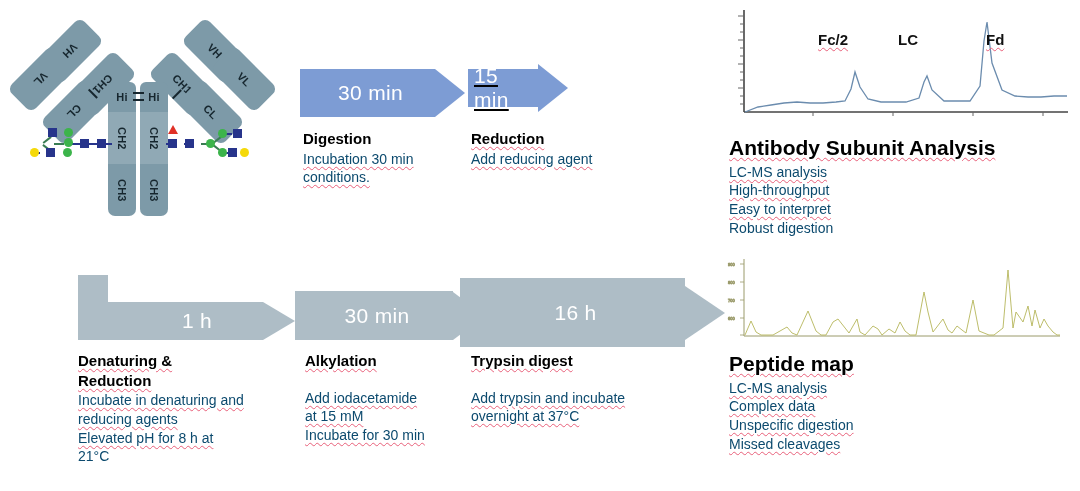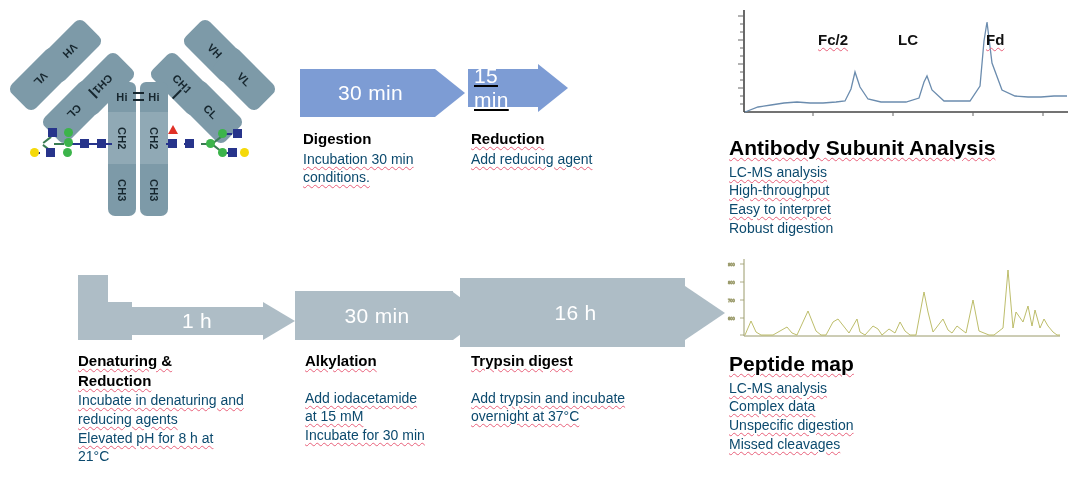--- a/index.html
+++ b/index.html
@@ -218,21 +218,21 @@
   <div class="bline"><span class="sp">Easy to interpret</span></div>
   <div class="bline"><span>Robust digestion</span></div>
 </div>
 
 <div class="abs" id="lshape">
   <div class="v"></div>
     <div class="h"></div>
 </div>
 
 <div class="arrow gray" style="left:125px;top:302px;width:170px;height:38px;">
-  <div class="body" style="width:138px;height:28px;">1 h</div>
+  <div class="body" style="width:138px;height:38px;">1 h</div>
   <div class="head" style="border-top-width:19px;border-bottom-width:19px;border-left-width:32px;"></div>
 </div>
 <div class="arrow gray" style="left:295px;top:291px;width:190px;height:49px;">
   <div class="body" style="width:158px;height:49px;">30 min</div>
   <div class="head" style="border-top-width:24.5px;border-bottom-width:24.5px;border-left-width:32px;"></div>
 </div>
 <div class="arrow gray" style="left:460px;top:285px;width:265px;height:55px;">
   <div class="body" style="width:225px;height:69px;">16 h</div>
   <div class="head" style="border-top-width:27.5px;border-bottom-width:27.5px;border-left-width:40px;"></div>
 </div>

